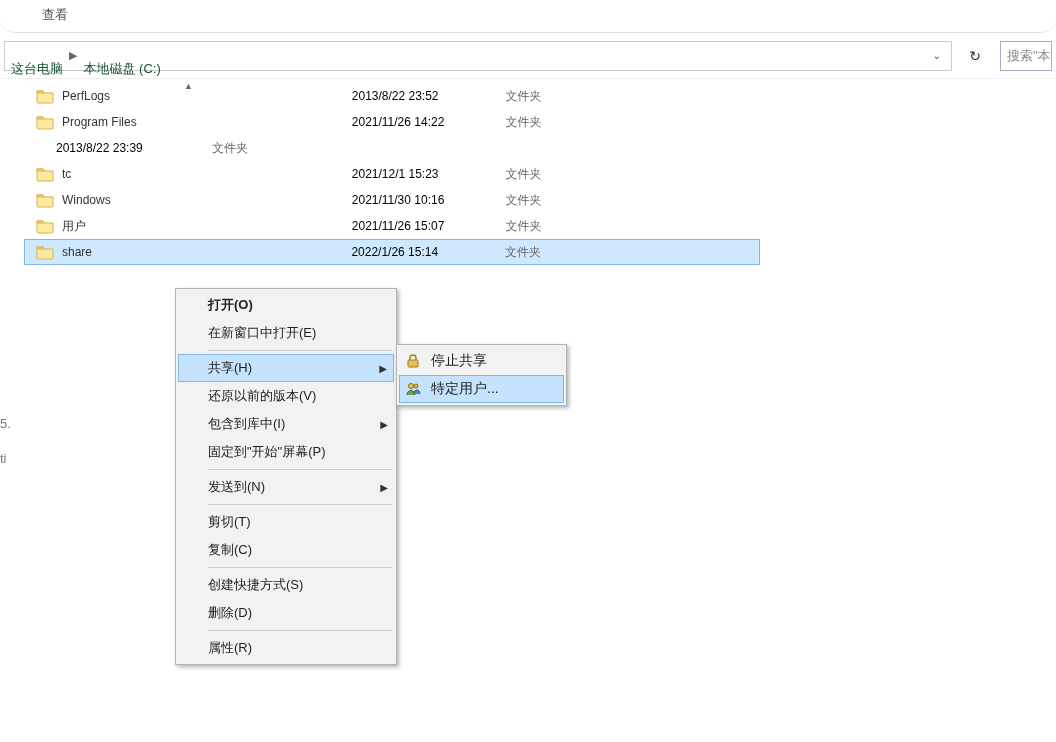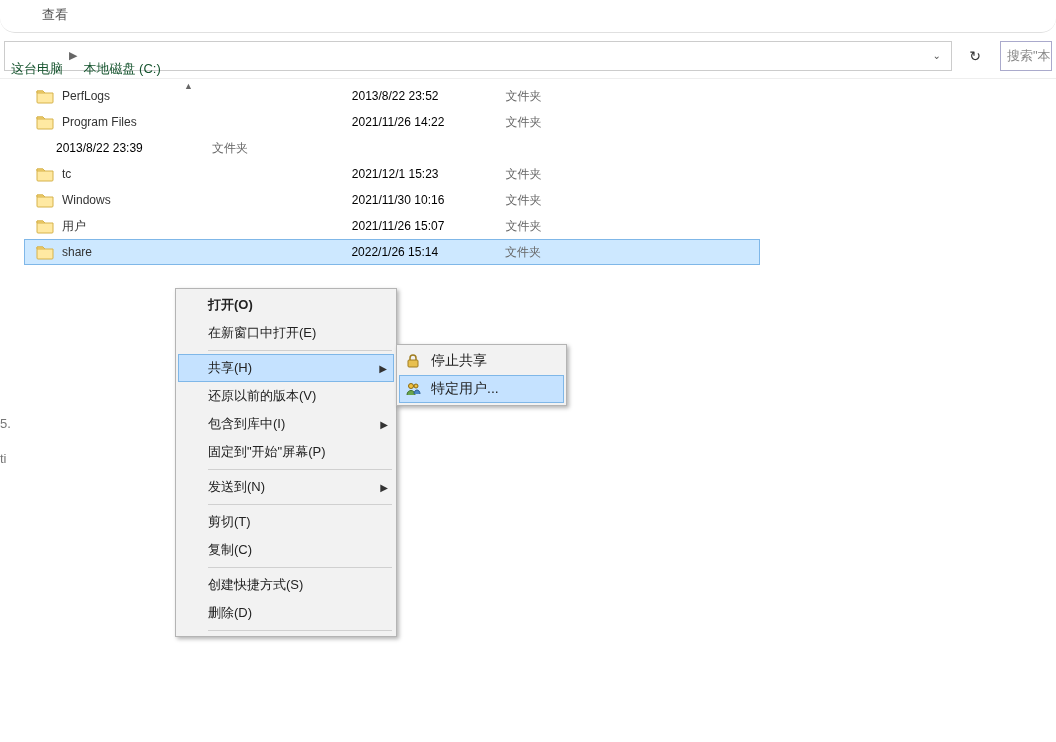--- a/index.html
+++ b/index.html
@@ -355,20 +355,21 @@
     <span>发送到(N)</span>
     <span class="arrow">▶</span>
   </div>
   <div class="menu-sep"></div>
   <div class="menu-item">剪切(T)</div>
   <div class="menu-item">复制(C)</div>
   <div class="menu-sep"></div>
   <div class="menu-item">创建快捷方式(S)</div>
   <div class="menu-item">删除(D)</div>
   <div class="menu-sep"></div>
+  <div class="menu-item">属性(R)</div>
 </div>
 
 <div class="submenu">
   <div class="sub-item">
     <span class="ico">
       <svg width="16" height="16" viewBox="0 0 16 16">
         <rect x="3" y="7" width="10" height="7" rx="1" fill="#e8c050" stroke="#a07d20"></rect>
         <path d="M5 7 V5 a3 3 0 0 1 6 0 V7" fill="none" stroke="#a07d20" stroke-width="1.5"></path>
       </svg>
     </span>

